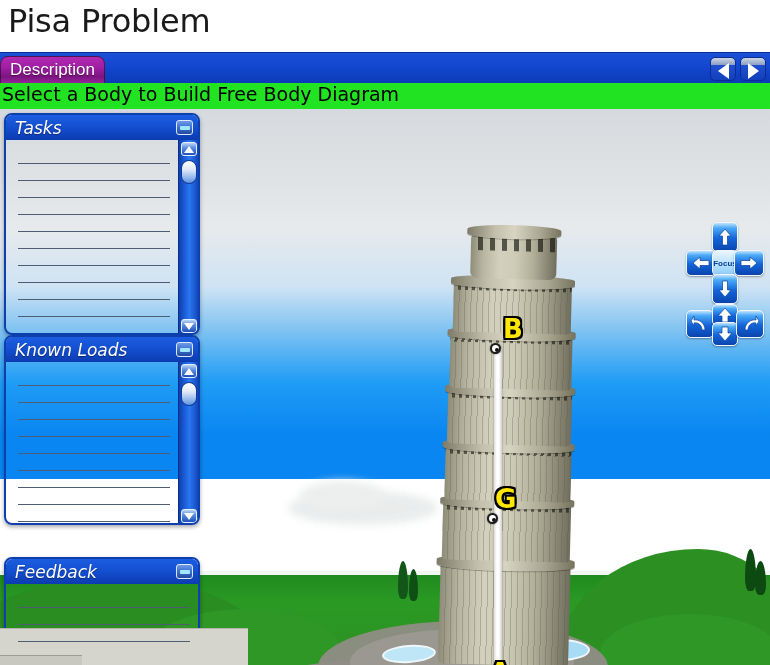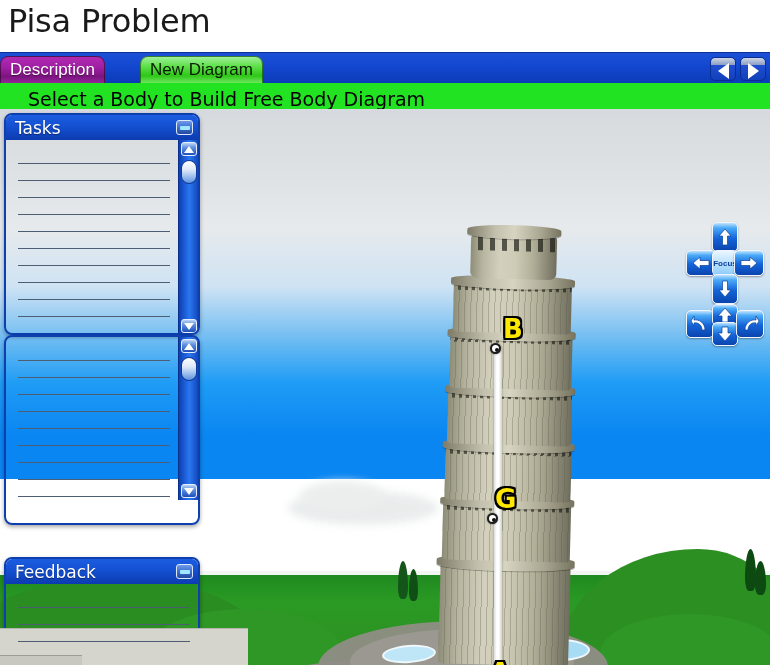--- a/index.html
+++ b/index.html
@@ -58,22 +58,22 @@
   #nav-prev { left: 710px; }
   #nav-next { left: 740px; }
   .tri { width: 0; height: 0; }
   .tri-l { border-top: 8px solid transparent; border-bottom: 8px solid transparent; border-right: 11px solid #fff; margin-top: 3px;}
   .tri-r { border-top: 8px solid transparent; border-bottom: 8px solid transparent; border-left: 11px solid #fff; margin-top: 3px;}
 
   
   #status-bar {
     position: absolute; left: 0; top: 83px; width: 770px; height: 32px;
     background: #22e322;
-    display: flex; align-items: center;
-    padding-left: 28px;
+    display: flex; 
+    padding-left: 2px;
     font-size: 19px; color: #000;
     font-family: "DejaVu Sans", sans-serif;
     border-bottom: 1px solid #0fa60f;
   }
 
   
   #scene {
     position: absolute; left: 0; top: 109px; width: 770px; height: 556px;
     overflow: hidden;
   }
@@ -261,20 +261,21 @@
     box-shadow: 0 2px 4px rgba(0,0,0,.35);
   }
   .panel-title {
     height: 25px;
     background: linear-gradient(to bottom, #1c5de0 0%, #1450d2 45%, #0c3bb0 100%);
     display: flex; align-items: center; justify-content: space-between;
     padding: 0 5px 0 9px;
     color: #fff; font-size: 17px;
     font-family: "DejaVu Sans", sans-serif;
     text-shadow: 0 1px 1px rgba(0,0,0,.4);
+    font-style: italic;
   }
   .min-btn {
     width: 17px; height: 15px; border-radius: 3px;
     background: linear-gradient(to bottom, #6f9ae8 0%, #3c6fd0 50%, #22499f 100%);
     border: 1px solid #dce9fb;
     display:flex; align-items:center; justify-content:center;
     cursor: pointer;
   }
   .min-btn i { display:block; width: 10px; height: 4px; background: #9fe7ff; border-radius:1px;}
   .panel-body { position: relative; display: flex; }
@@ -340,23 +341,20 @@
 </style>
 </head>
 <body>
 
 <div id="app-title">Pisa Problem</div>
 
 <div id="tab-bar">
   <div class="tab" id="tab-description">
     <span>Description</span>
   </div>
-  <div class="tab" id="tab-new-diagram">
-    <span>New Diagram</span>
-  </div>
   <div class="nav-btn" id="nav-prev">
     <span class="tri tri-l"></span>
   </div>
   <div class="nav-btn" id="nav-next">
     <span class="tri tri-r"></span>
   </div>
 </div>
 
 <div id="status-bar">
   <span>Select a Body to Build Free Body Diagram</span>
@@ -516,20 +514,26 @@
         <div class="sb-thumb"></div>
       </div>
       <div class="sb-arrow">
           <span class="t-dn"></span>
         </div>
     </div>
   </div>
 </div>
 
 <div class="panel" id="panel-known-loads" style="height:190px;">
+  <div class="panel-title">
+    <span>Known Loads</span>
+    <span class="min-btn">
+        <i></i>
+      </span>
+  </div>
   <div class="panel-body" style="height:163px;">
     <div class="panel-body-bg"></div>
     <div class="lines">
       <div class="ln"></div>
         <div class="ln"></div>
         <div class="ln"></div>
       <div class="ln"></div>
         <div class="ln"></div>
         <div class="ln"></div>
       <div class="ln"></div>

